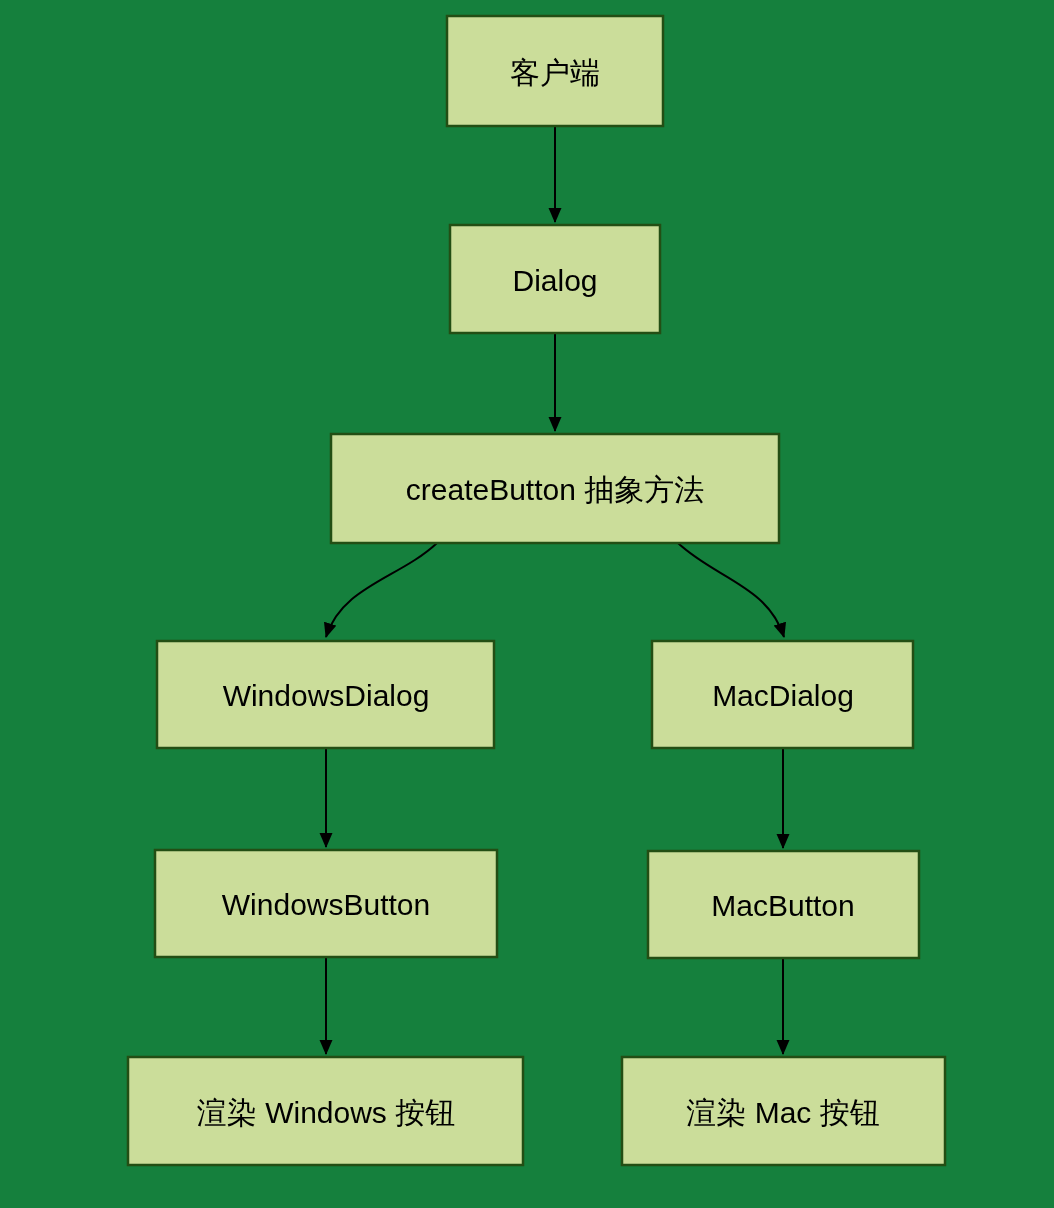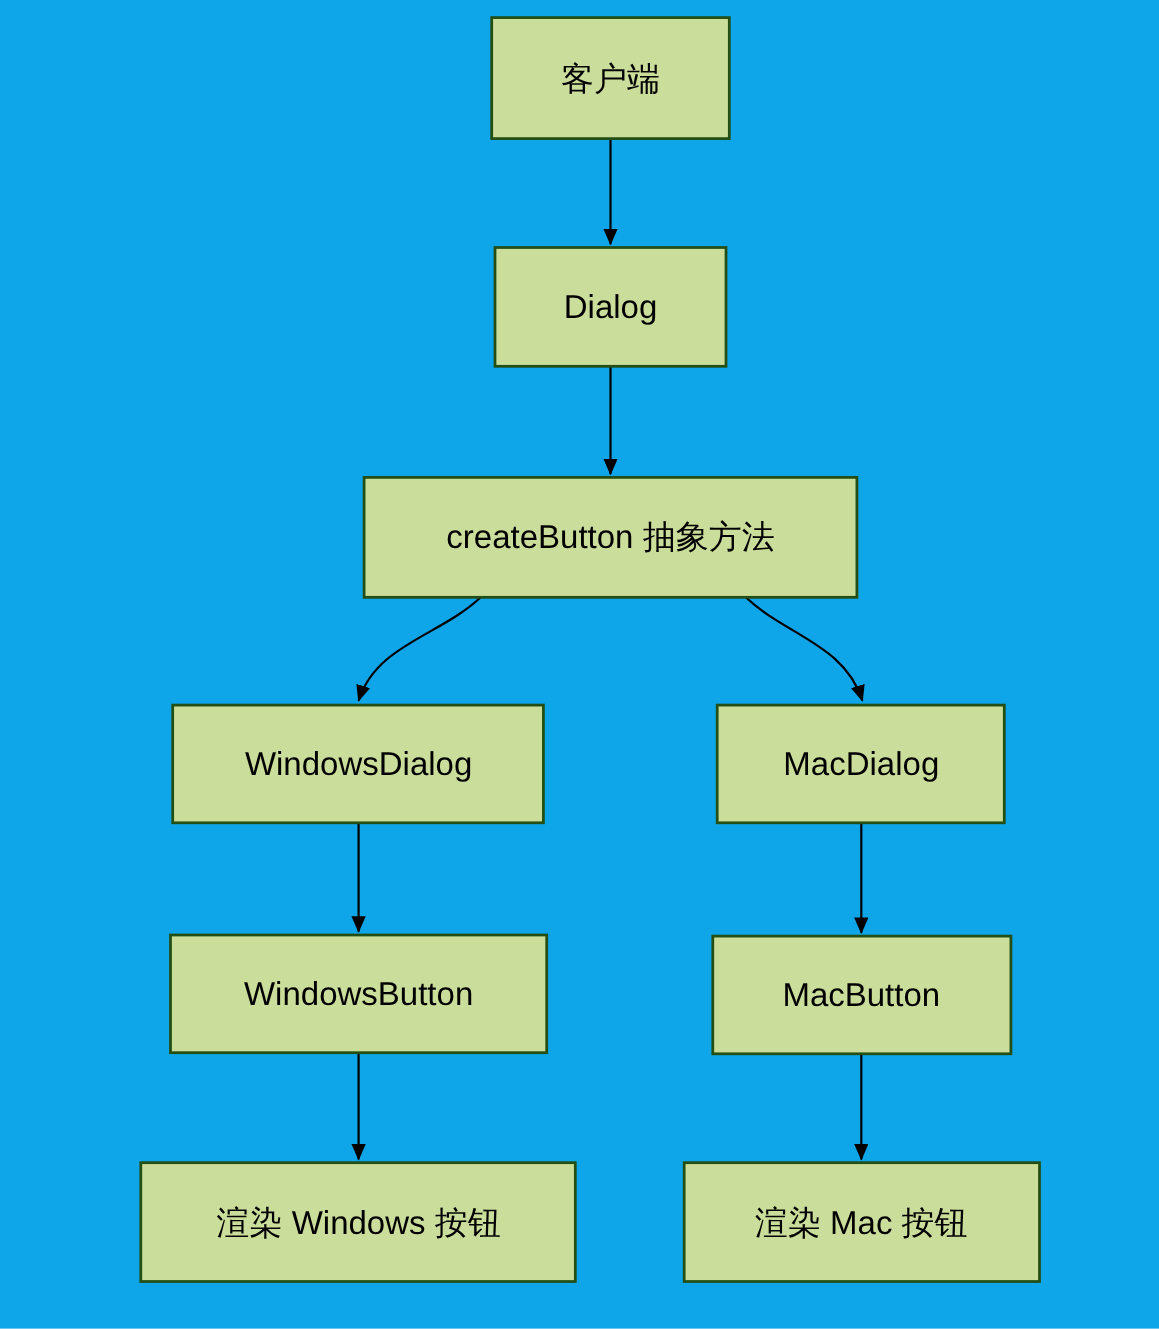--- a/index.html
+++ b/index.html
@@ -4,21 +4,21 @@
 <style>
   html, body {
     margin: 0;
     padding: 0;
     background: #ffffff;
   }
   .canvas-wrap {
     position: relative;
     width: 1054px;
     height: 1208px;
-    background: #0ea5e9;
+    background: #15803d;
     font-family: "Liberation Sans", "DejaVu Sans", sans-serif;
   }
   svg { display: block; }
   .node-box {
     stroke-width: 2.5px;
   }
   .node-label {
     font-family: "Liberation Sans", "DejaVu Sans", sans-serif;
     font-size: 30px;
     text-anchor: middle;

